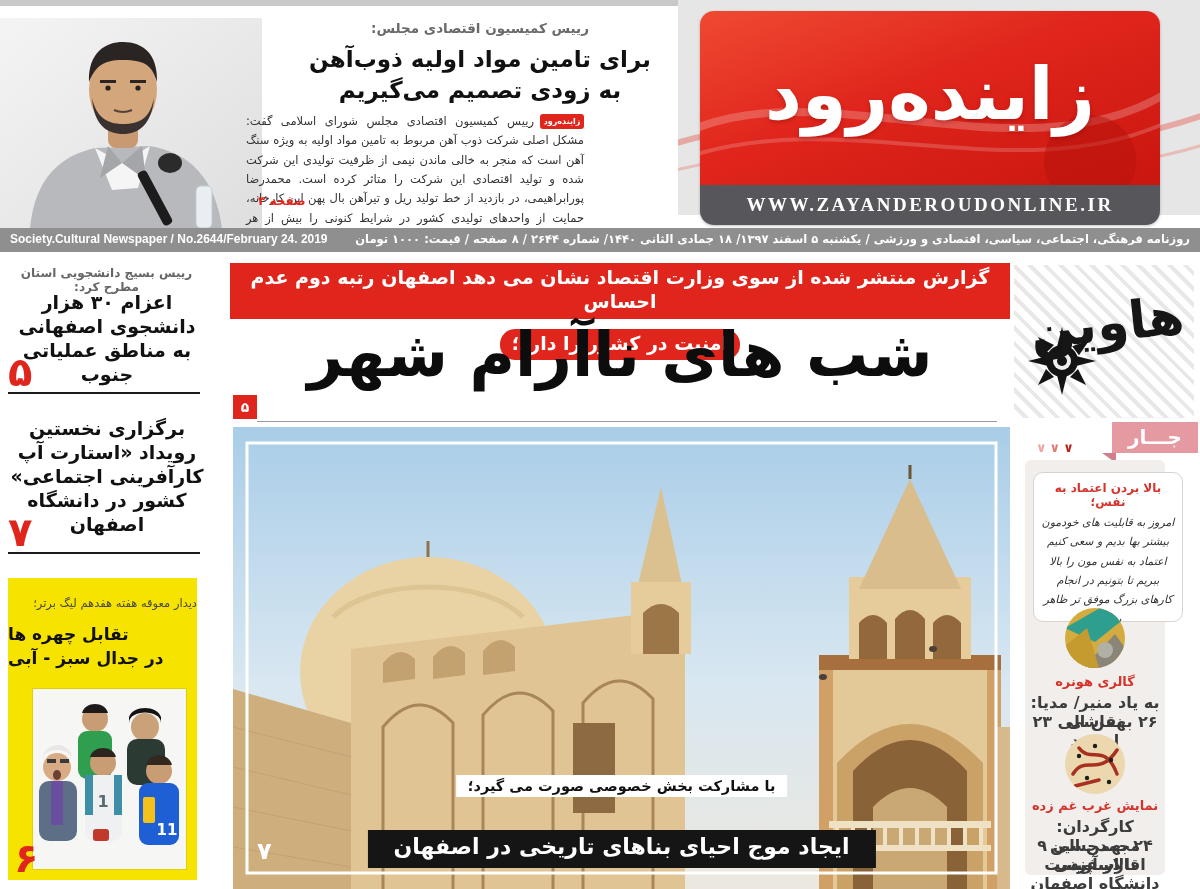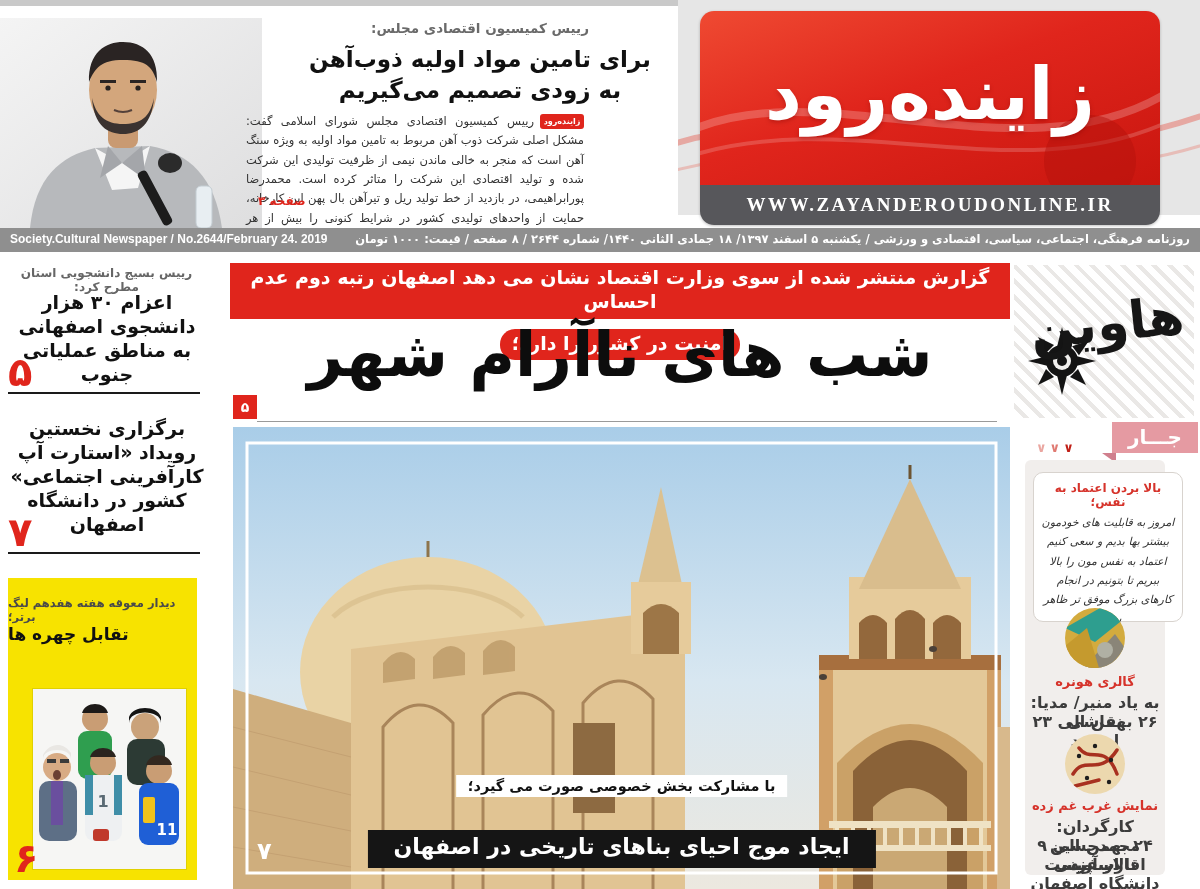--- a/index.html
+++ b/index.html
@@ -43,22 +43,22 @@
   #date-fa{position:absolute;right:10px;top:4px;font-size:11.5px;font-weight:bold;direction:rtl;}
 
   
   .col-kicker{font-size:12px;color:#666;font-weight:bold;}
   .col-headline{font-size:19px;line-height:24px;font-weight:900;color:#111;}
   .pagenum{font-size:40px;font-weight:900;color:#e0251c;line-height:1;}
   .rule{height:2px;background:#1a1a1a;}
 
   
   #sports{left:8px;top:578px;width:189px;height:302px;background:#f7e300;}
-  #sports-kicker{position:absolute;left:0;top:18px;width:100%;text-align:left;
-                 font-size:11.5px;font-weight:bold;color:#4a4a4a;}
+  #sports-kicker{position:absolute;left:0;top:18px;width:100%;text-align:right;
+                 font-size:11.5px;font-weight:normal;color:#4a4a4a;}
   #sports-headline{position:absolute;left:0;top:44px;width:100%;text-align:left;
                    font-size:17px;line-height:24px;font-weight:900;color:#111;}
   #sports-photo{position:absolute;left:24px;right:10px;top:110px;bottom:10px;background:#fbfbf9;
                 border:1px solid #e0d000;overflow:hidden;}
   #sports-page{position:absolute;left:6px;bottom:2px;z-index:3;}
 
   
   #lead-kickers{left:230px;top:263px;width:780px;text-align:center;direction:rtl;}
   .red-line{display:inline-block;background:#e0251c;color:#fff;font-size:19px;font-weight:900;
             padding:3px 12px 5px;line-height:1.25;}
@@ -185,20 +185,21 @@
   <div class="abs rule" style="left:8px;top:392px;width:192px;"></div>
 
   <div class="abs rtl center col-headline" style="left:6px;top:416px;width:202px;">برگزاری نخستین رویداد «استارت آپ کارآفرینی اجتماعی» کشور در دانشگاه اصفهان</div>
   <div class="abs pagenum" style="left:8px;top:512px;">۷</div>
   <div class="abs rule" style="left:8px;top:552px;width:192px;"></div>
 
   <div class="abs" id="sports">
     <div class="rtl" id="sports-kicker">دیدار معوقه هفته هفدهم لیگ برتر؛</div>
     <div class="rtl" id="sports-headline">
       <div>تقابل چهره ها</div>
+      <div>در جدال سبز - آبی</div>
     </div>
     <div id="sports-photo">
       <svg width="155" height="180" viewBox="0 0 155 180">
         <rect width="155" height="180" fill="#f6f6f4"></rect>
 
         <circle cx="112" cy="38" r="14" fill="#caa27a"></circle>
         <path d="M96 34 C96 20 128 20 128 34 L128 28 C124 16 100 16 96 28 Z" fill="#141414"></path>
         <rect x="94" y="50" width="38" height="46" rx="10" fill="#2c3a34"></rect>
 
         <circle cx="62" cy="30" r="13" fill="#c99d74"></circle>

